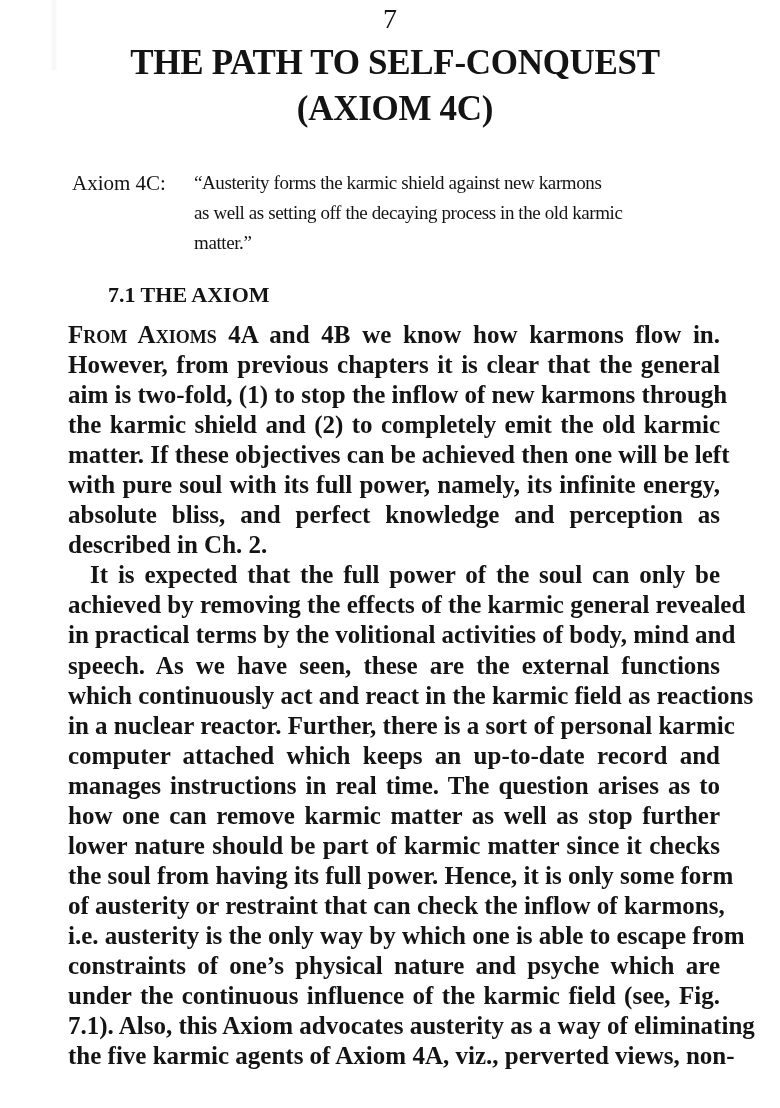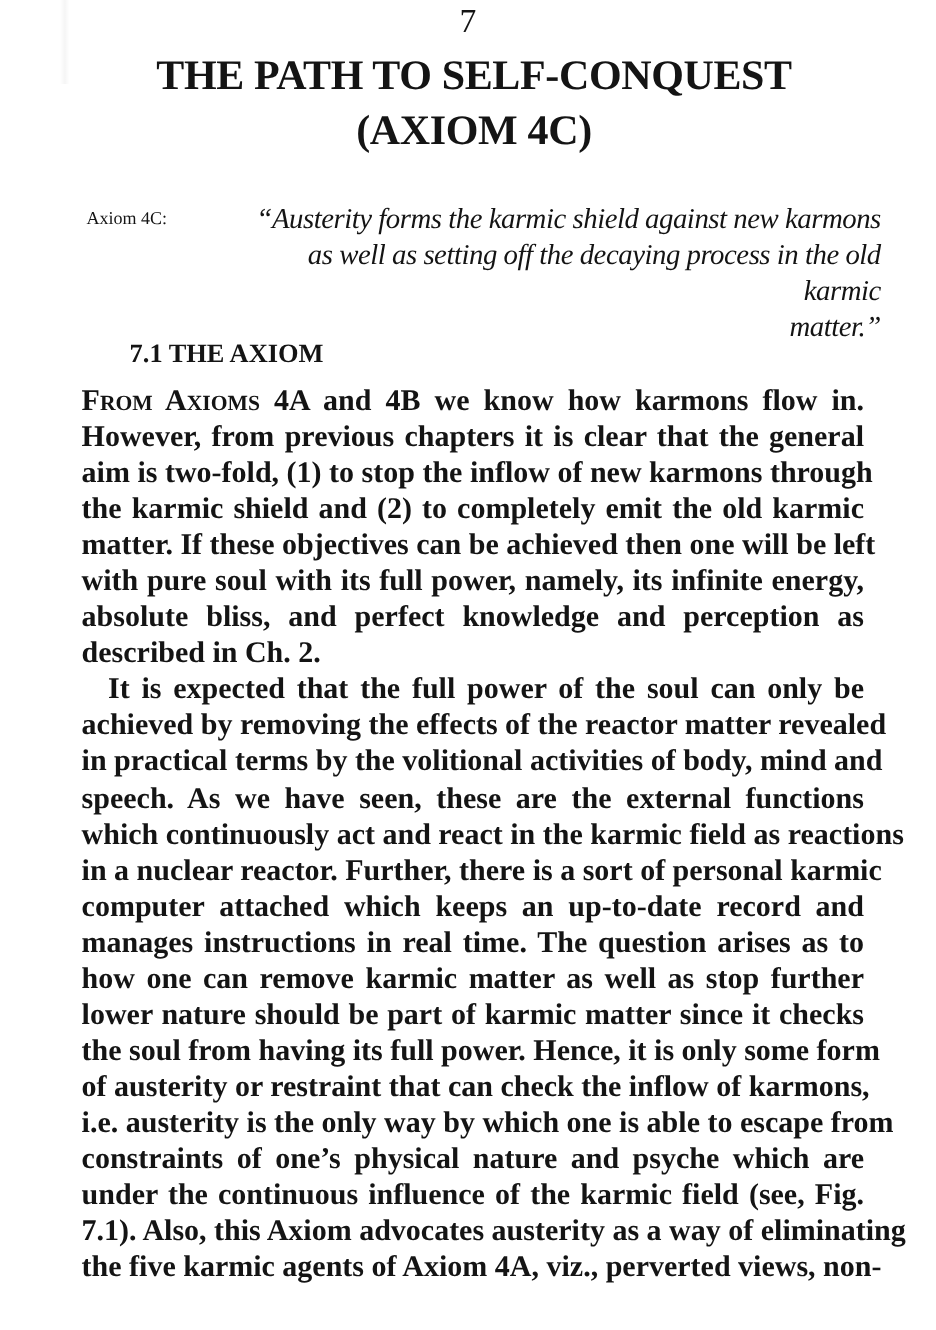--- a/index.html
+++ b/index.html
@@ -17,25 +17,25 @@
     .chapter-number {
       position: absolute; top: 2px; left: 0; width: 780px; text-align: center;
       font-size: 28px; line-height: 34px; font-weight: normal;
     }
     .chapter-title {
       position: absolute; top: 40px; left: 0; width: 790px; text-align: center;
       font-size: 35px; line-height: 46px; font-weight: bold; letter-spacing: -0.3px;
     }
     .axiom-block { position: absolute; top: 168px; left: 72px; width: 660px; }
     .axiom-label {
-      position: absolute; left: 0; top: 0; font-size: 15px; line-height: 30px;
+      position: absolute; left: 0; top: 0; font-size: 21px; line-height: 30px;
     }
     .axiom-quote {
       position: absolute; left: 122px; top: 0; width: 540px;
-      font-style: italic; font-size: 24px; line-height: 30px; letter-spacing: -0.4px; text-align: right;
+      font-size: 19px; line-height: 30px; letter-spacing: -0.4px;
     }
     .section-heading {
       position: absolute; top: 280px; left: 72px; font-size: 22px; line-height: 30px; font-weight: bold; margin-left: 36px;
     }
     .body-text { position: absolute; top: 320px; left: 68px; width: 652px; }
     .line {
       display: block; white-space: nowrap; font-size: 25px; line-height: 30.05px;
       text-align: justify; text-align-last: justify; height: 30.05px; font-weight: bold;
     }
     .line.last { text-align-last: left; }
@@ -71,21 +71,21 @@
       <span class="line">However, from previous chapters it is clear that the general</span>
       <span class="line">aim is two-fold, (1) to stop the inflow of new karmons through</span>
       <span class="line">the karmic shield and (2) to completely emit the old karmic</span>
       <span class="line">matter. If these objectives can be achieved then one will be left</span>
       <span class="line">with pure soul with its full power, namely, its infinite energy,</span>
       <span class="line">absolute bliss, and perfect knowledge and perception as</span>
       <span class="line last">described in Ch. 2.</span>
     </div>
     <div>
       <span class="line indent">It is expected that the full power of the soul can only be</span>
-      <span class="line">achieved by removing the effects of the reactor matter revealed</span>
+      <span class="line">achieved by removing the effects of the karmic general revealed</span>
       <span class="line">in practical terms by the volitional activities of body, mind and</span>
       <span class="line">speech. As we have seen, these are the external functions</span>
       <span class="line">which continuously act and react in the karmic field as reactions</span>
       <span class="line">in a nuclear reactor. Further, there is a sort of personal karmic</span>
       <span class="line">computer attached which keeps an up-to-date record and</span>
       <span class="line">manages instructions in real time. The question arises as to</span>
       <span class="line">how one can remove karmic matter as well as stop further</span>
       <span class="line">lower nature should be part of karmic matter since it checks</span>
       <span class="line">the soul from having its full power. Hence, it is only some form</span>
       <span class="line">of austerity or restraint that can check the inflow of karmons,</span>

